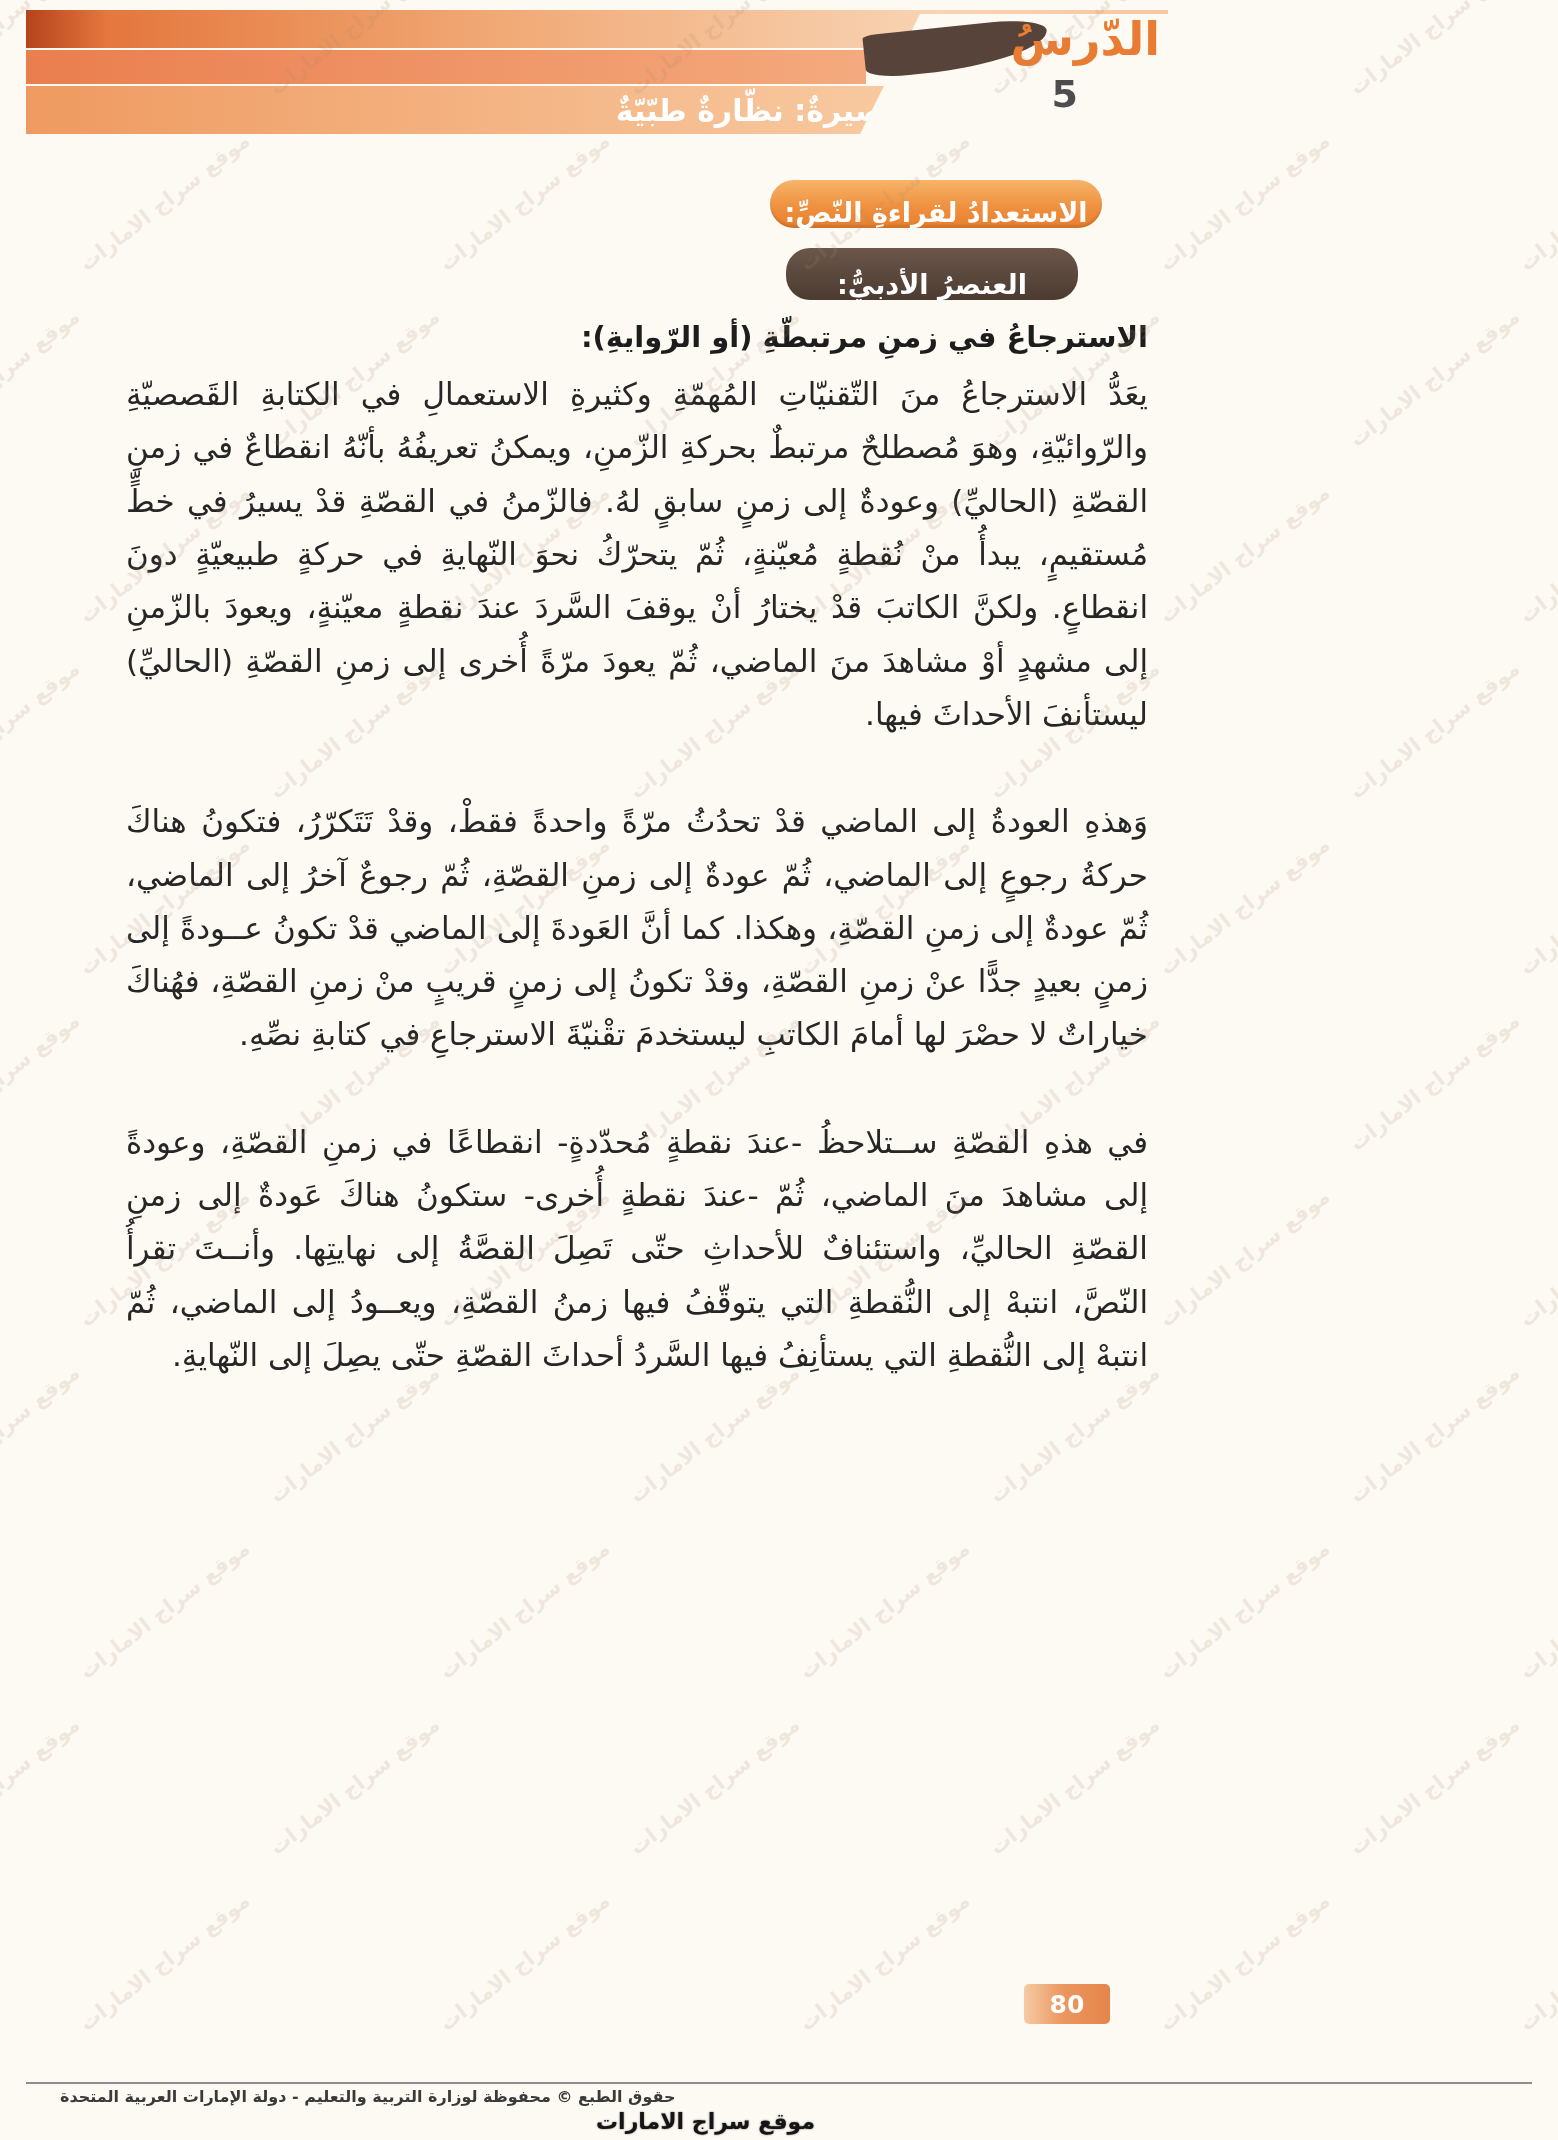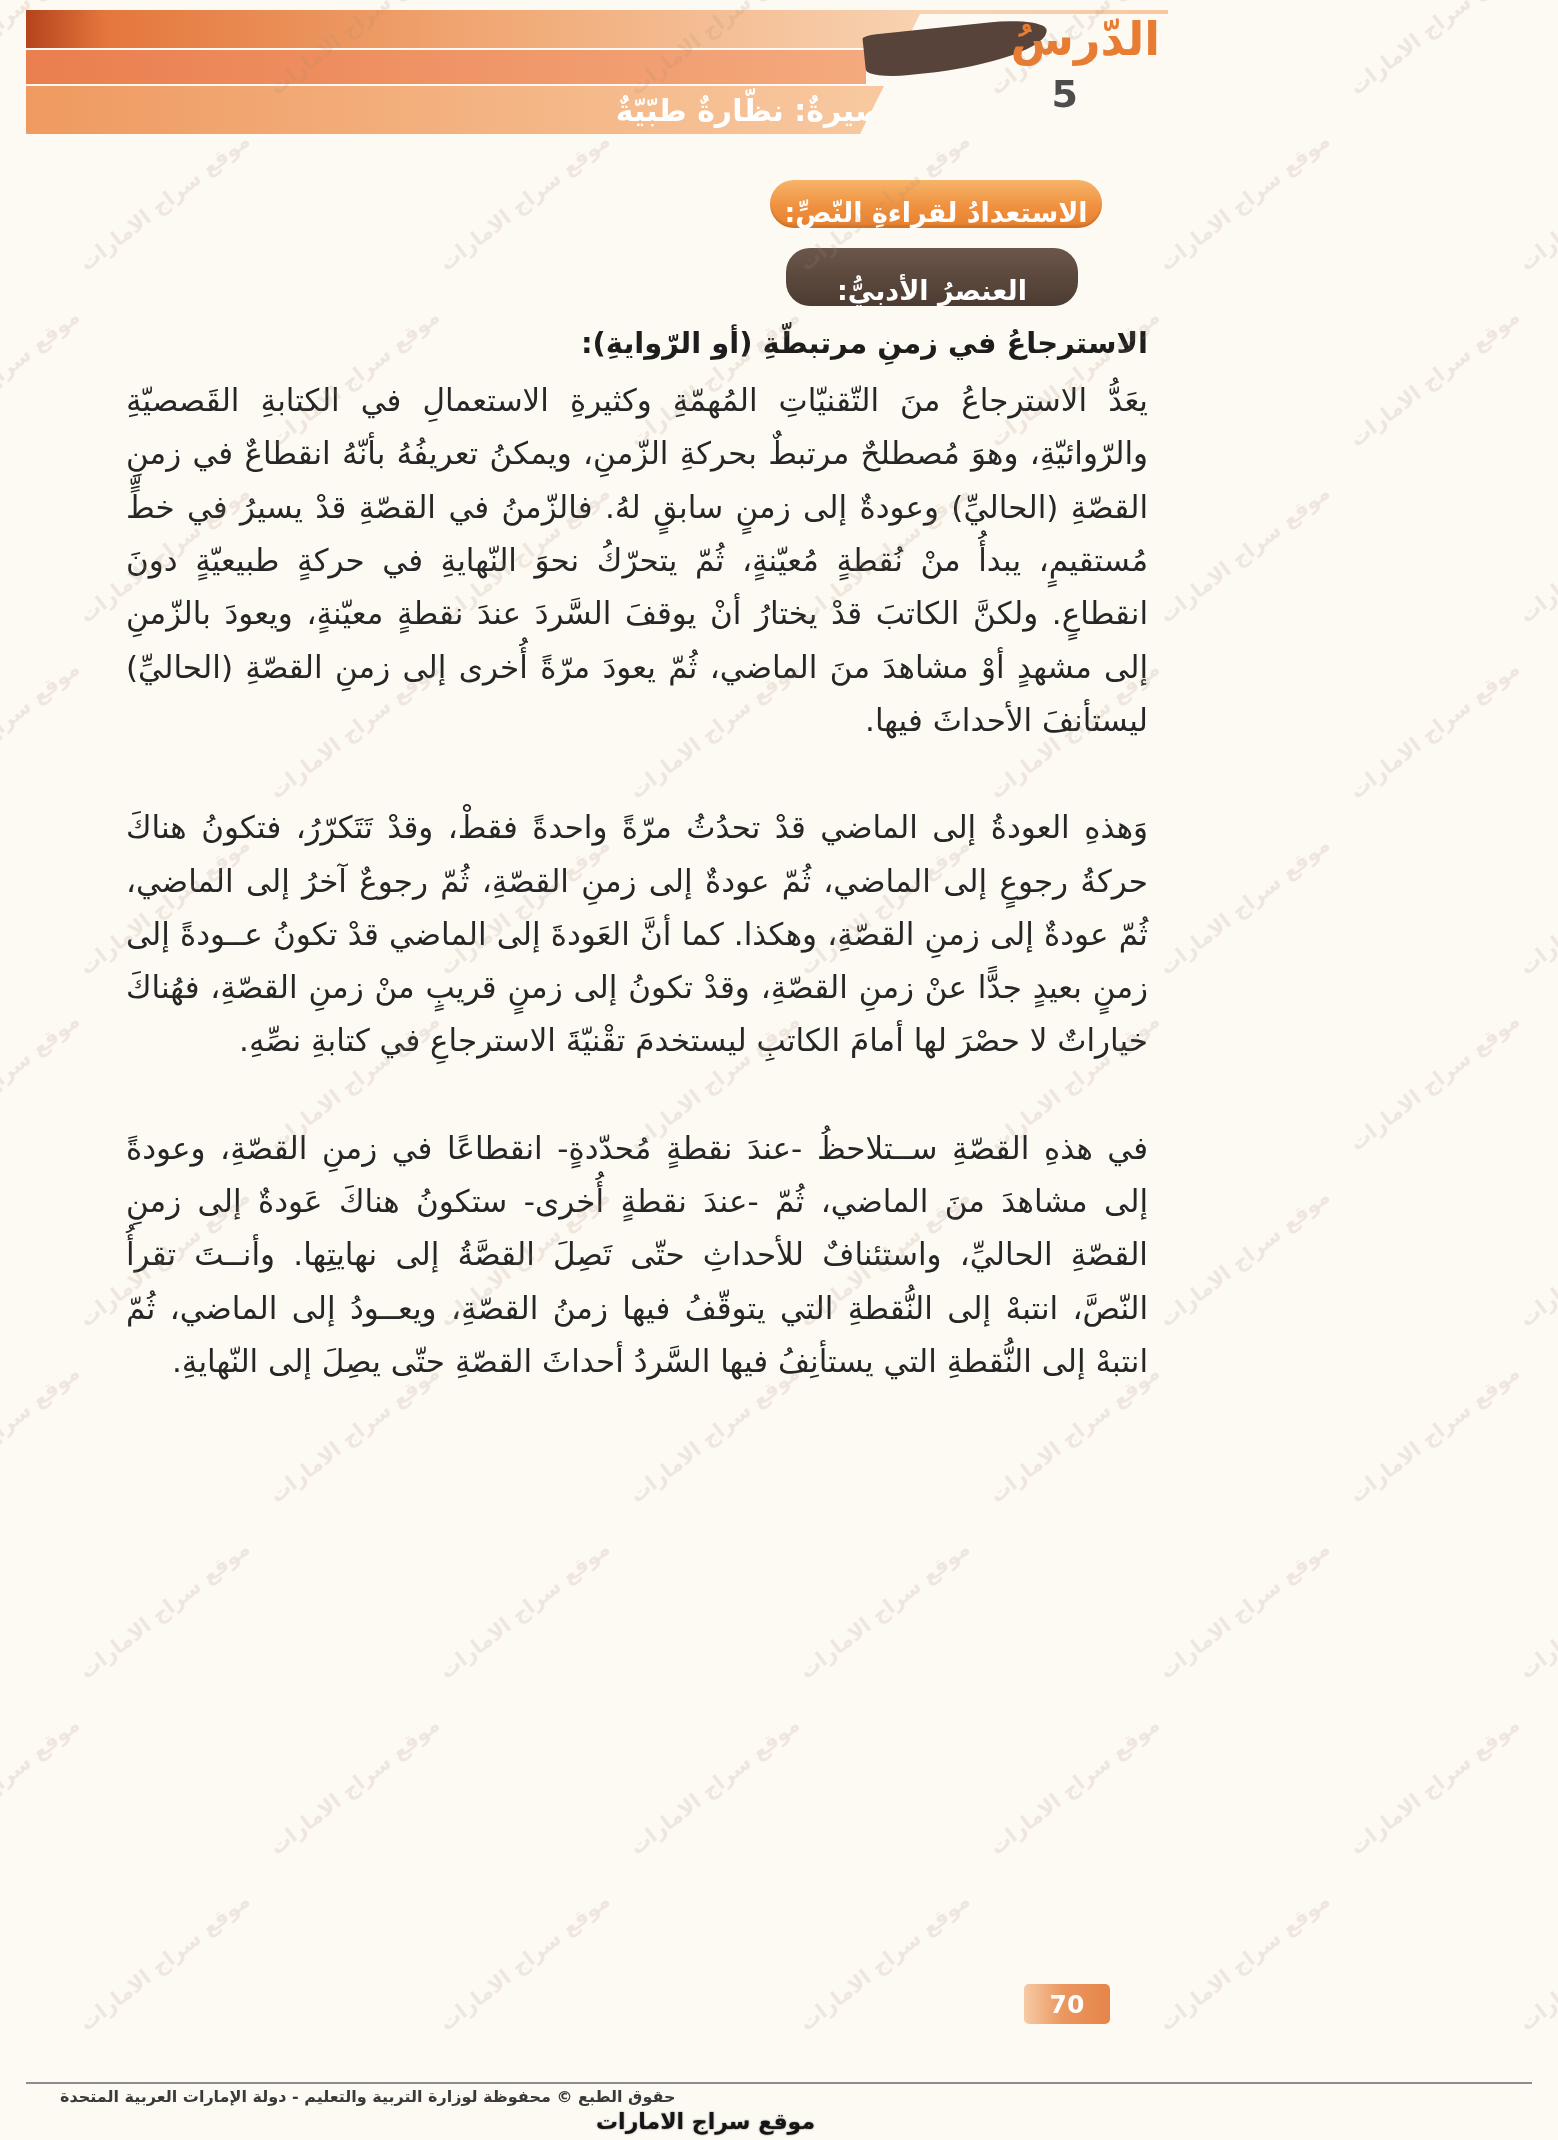--- a/index.html
+++ b/index.html
@@ -63,21 +63,21 @@
     display:flex; align-items:flex-end; justify-content:center;
     color:#ffffff; font-weight:bold;
   }
   .pill-prep {
     width:332px; height:48px; border-radius:26px; font-size:27px;
     background:linear-gradient(180deg,#f7b469 0%,#ef9140 55%,#e87f2d 100%);
     box-shadow:inset 0 -3px 2px rgba(0,0,0,0.10);
     margin:0 46px 20px 0;
   }
   .pill-literary {
-    width:292px; height:58px; border-radius:24px; font-size:27px;
+    width:292px; height:52px; border-radius:24px; font-size:27px;
     background:linear-gradient(180deg,#6b564a 0%,#4c3b31 100%);
     margin:0 70px 20px 0;
   }
   .topic-heading {
     font-size:29px; font-weight:bold; color:#1d1d1d;
     margin:0 0 14px 0;
   }
   .body-par {
     font-size:31px; line-height:1.72; text-align:justify;
     color:#262626; margin:0 0 54px 0;
@@ -191,18 +191,18 @@
     </div>
     <div class="pill pill-literary">
       <span>العنصرُ الأدبيُّ:</span>
     </div>
     <h2 class="topic-heading">الاسترجاعُ في زمنِ مرتبطّةِ (أو الرّوايةِ):</h2>
     <p class="body-par">يعَدُّ الاسترجاعُ منَ التّقنيّاتِ المُهمّةِ وكثيرةِ الاستعمالِ في الكتابةِ القَصصيّةِ والرّوائيّةِ، وهوَ مُصطلحٌ مرتبطٌ بحركةِ الزّمنِ، ويمكنُ تعريفُهُ بأنّهُ انقطاعٌ في زمنِ القصّةِ (الحاليِّ) وعودةٌ إلى زمنٍ سابقٍ لهُ. فالزّمنُ في القصّةِ قدْ يسيرُ في خطٍّ مُستقيمٍ، يبدأُ منْ نُقطةٍ مُعيّنةٍ، ثُمّ يتحرّكُ نحوَ النّهايةِ في حركةٍ طبيعيّةٍ دونَ انقطاعٍ. ولكنَّ الكاتبَ قدْ يختارُ أنْ يوقفَ السَّردَ عندَ نقطةٍ معيّنةٍ، ويعودَ بالزّمنِ إلى مشهدٍ أوْ مشاهدَ منَ الماضي، ثُمّ يعودَ مرّةً أُخرى إلى زمنِ القصّةِ (الحاليِّ) ليستأنفَ الأحداثَ فيها.</p>
     <p class="body-par">وَهذهِ العودةُ إلى الماضي قدْ تحدُثُ مرّةً واحدةً فقطْ، وقدْ تَتَكرّرُ، فتكونُ هناكَ حركةُ رجوعٍ إلى الماضي، ثُمّ عودةٌ إلى زمنِ القصّةِ، ثُمّ رجوعٌ آخرُ إلى الماضي، ثُمّ عودةٌ إلى زمنِ القصّةِ، وهكذا. كما أنَّ العَودةَ إلى الماضي قدْ تكونُ عــودةً إلى زمنٍ بعيدٍ جدًّا عنْ زمنِ القصّةِ، وقدْ تكونُ إلى زمنٍ قريبٍ منْ زمنِ القصّةِ، فهُناكَ خياراتٌ لا حصْرَ لها أمامَ الكاتبِ ليستخدمَ تقْنيّةَ الاسترجاعِ في كتابةِ نصِّهِ.</p>
     <p class="body-par">في هذهِ القصّةِ ســتلاحظُ -عندَ نقطةٍ مُحدّدةٍ- انقطاعًا في زمنِ القصّةِ، وعودةً إلى مشاهدَ منَ الماضي، ثُمّ -عندَ نقطةٍ أُخرى- ستكونُ هناكَ عَودةٌ إلى زمنِ القصّةِ الحاليِّ، واستئنافٌ للأحداثِ حتّى تَصِلَ القصَّةُ إلى نهايتِها. وأنــتَ تقرأُ النّصَّ، انتبهْ إلى النُّقطةِ التي يتوقّفُ فيها زمنُ القصّةِ، ويعــودُ إلى الماضي، ثُمّ انتبهْ إلى النُّقطةِ التي يستأنِفُ فيها السَّردُ أحداثَ القصّةِ حتّى يصِلَ إلى النّهايةِ.</p>
   </main>
 
-  <div class="page-badge">70</div>
+  <div class="page-badge">80</div>
   <div class="footer-rule"></div>
   <div class="copyright">حقوق الطبع © محفوظة لوزارة التربية والتعليم - دولة الإمارات العربية المتحدة</div>
   <div class="site-name">موقع سراج الامارات</div>
 
 </div>
 
 </body></html>

